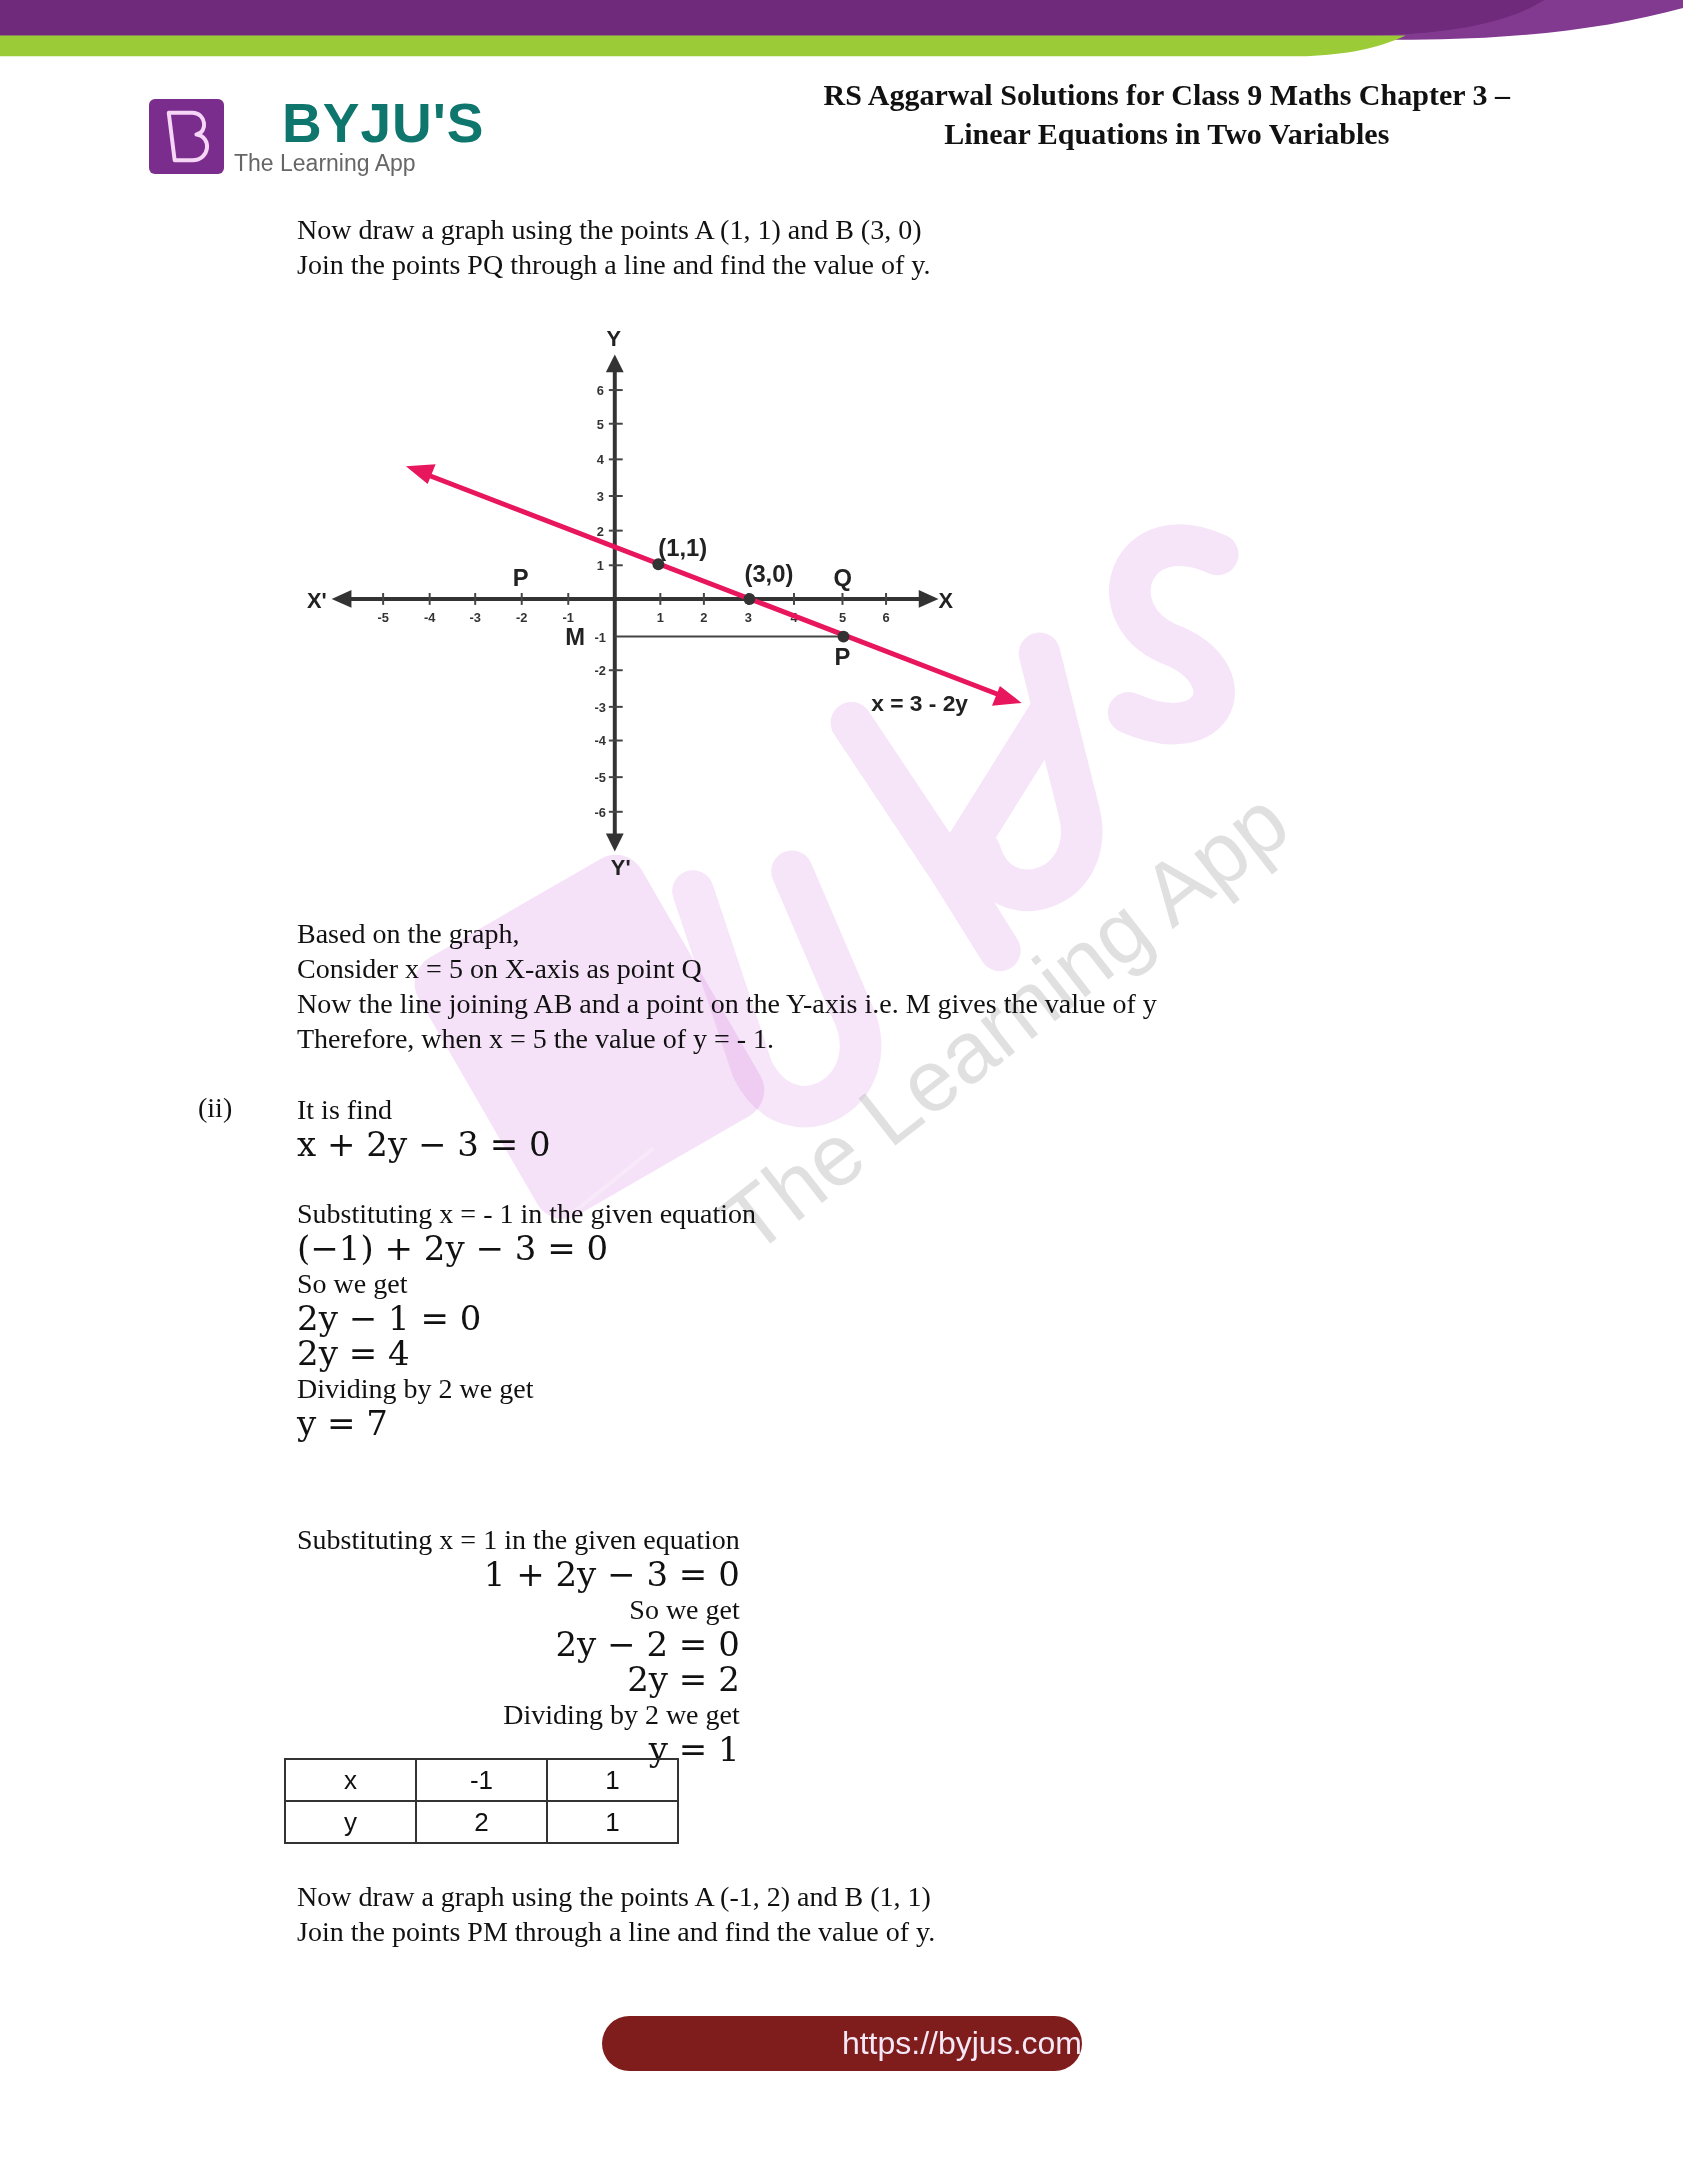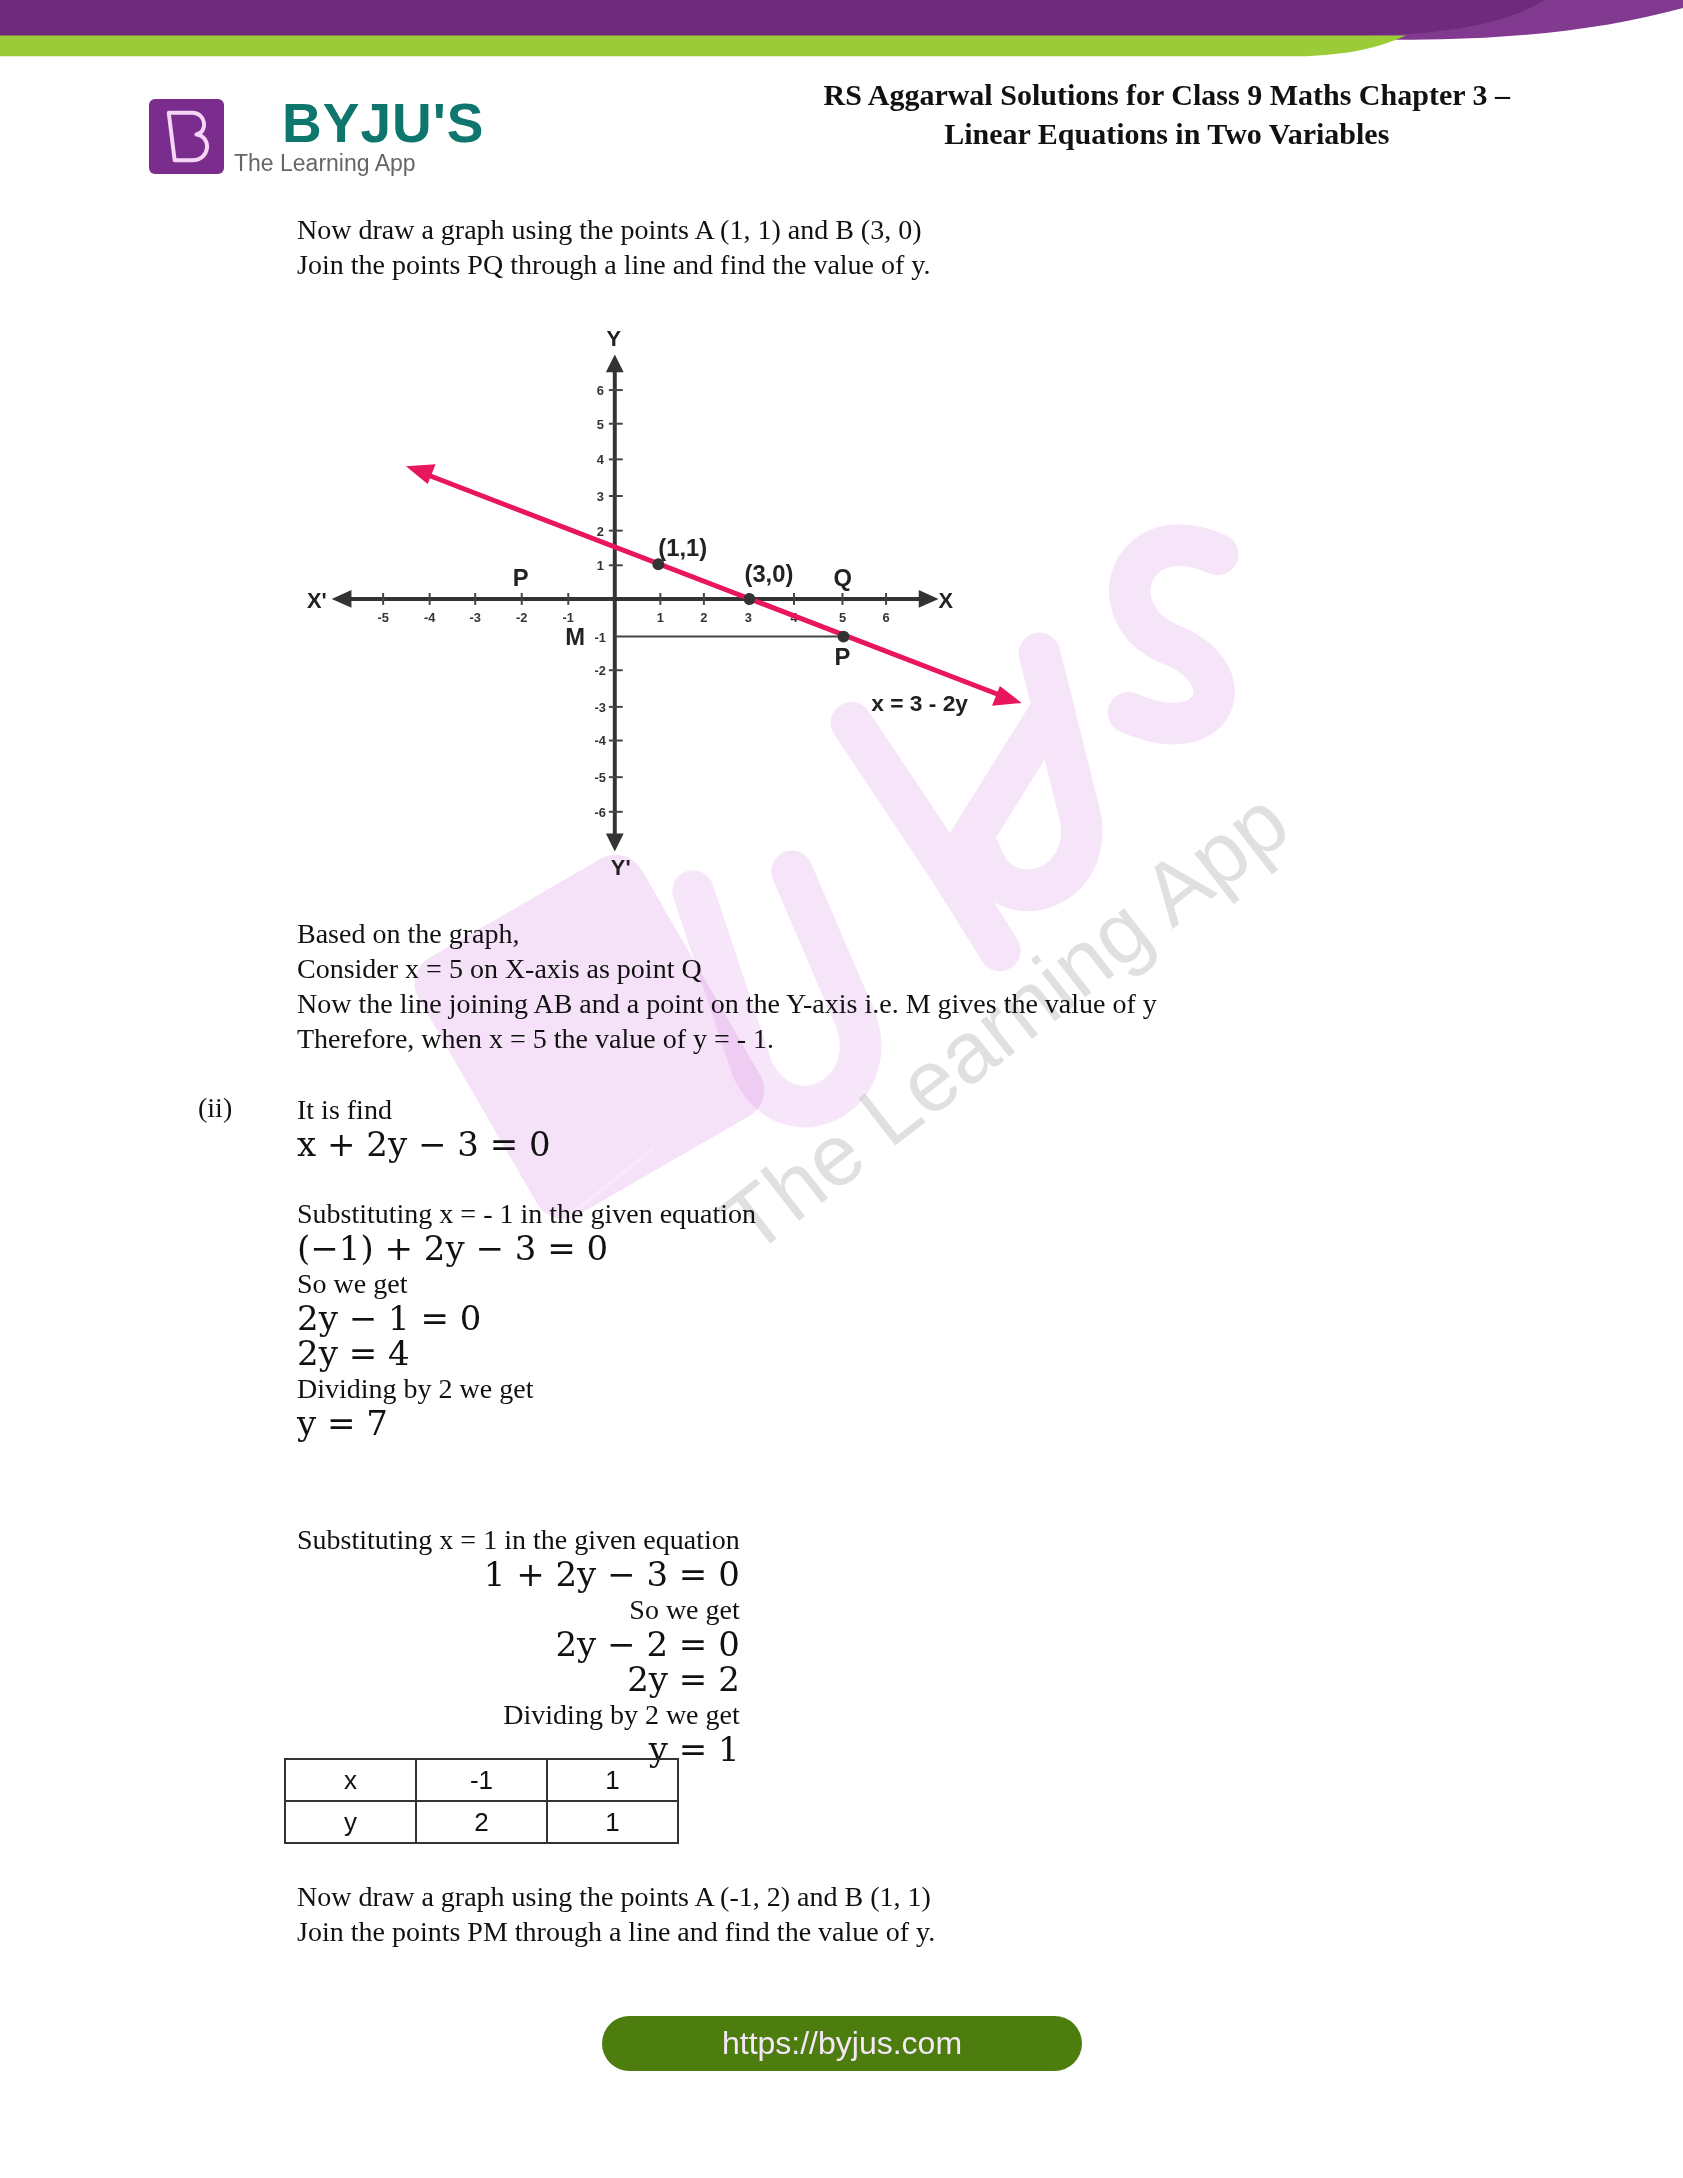--- a/index.html
+++ b/index.html
@@ -33,21 +33,21 @@
   .graph { position: absolute; left: 0; top: 0; width: 1683px; height: 2178px; }
   table.values {
     position: absolute; left: 284px; top: 1758px; border-collapse: collapse;
     font-family: "Liberation Sans", sans-serif; font-size: 26px;
   }
   table.values td {
     border: 2px solid #333; width: 129px; height: 40px; text-align: center; padding: 0;
   }
   .footer-pill {
     position: absolute; left: 602px; top: 2016px; width: 480px; height: 55px;
-    background: #4d7c0f; border-radius: 28px; color: #f4e8f6; text-align: center;
+    background: #7f1d1d; border-radius: 28px; color: #f4e8f6; text-align: right;
     font-family: "Liberation Sans", sans-serif; font-size: 32px; line-height: 55px;
   }
 </style>
 </head>
 <body>
 
 <svg class="banner" viewBox="0 0 1700 70" preserveAspectRatio="none">
   <path d="M0,0 H1700 V8 C1620,30 1520,42 1400,40 L0,40 Z" fill="#813a90"></path>
   <path d="M0,0 H1560 C1520,25 1460,35 1380,36 L0,36 Z" fill="#6f2a7b"></path>
   <path d="M0,36 H1420 C1390,50 1360,55 1320,57 L0,57 Z" fill="#9bcb37"></path>

